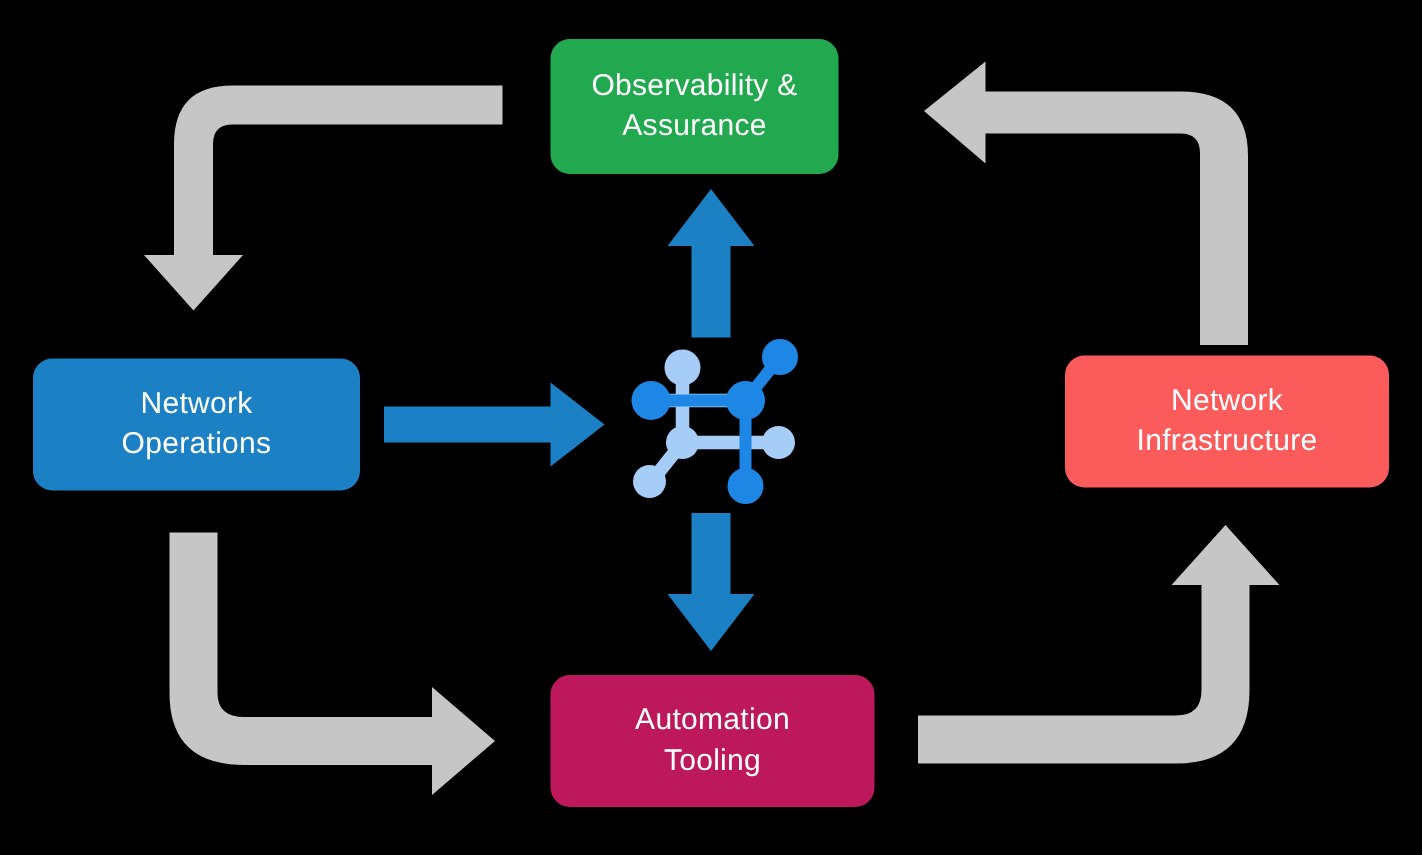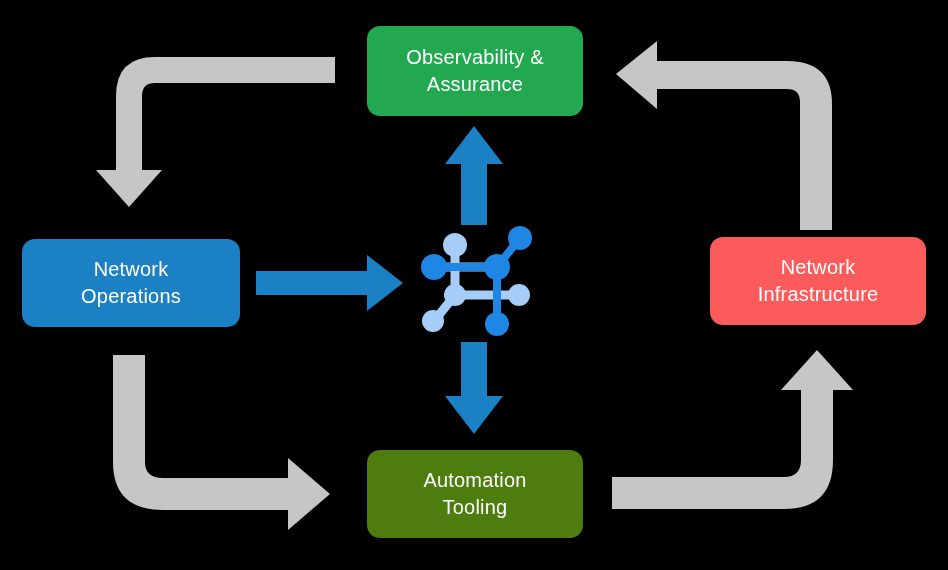--- a/index.html
+++ b/index.html
@@ -24,21 +24,21 @@
     text-align: center;
     color: #ffffff;
     font-size: 20px;
     line-height: 1.35;
     font-weight: 400;
     letter-spacing: 0.2px;
     box-sizing: border-box;
     padding: 6px 10px;
     white-space: pre-line;
   }
-  #box-observability { left: 367px; top: 26px;  width: 216px; height: 90px; }
+  #box-observability { left: 367px; top: 26px;  width: 192px; height: 90px; }
   #box-operations    { left: 22px;  top: 239px; width: 218px; height: 88px; }
   #box-infrastructure{ left: 710px; top: 237px; width: 216px; height: 88px; }
   #box-automation    { left: 367px; top: 450px; width: 216px; height: 88px; }
 
   .svg-layer {
     position: absolute;
     left: 0; top: 0;
     width: 948px;
     height: 570px;
     pointer-events: none;
@@ -135,17 +135,17 @@
   <div class="boxes-layer">
     <div class="node-box" id="box-observability" style="background: rgb(34, 169, 79);">Observability &amp;
 Assurance</div>
 
     <div class="node-box" id="box-operations" style="background: rgb(27, 128, 196);">Network
 Operations</div>
 
     <div class="node-box" id="box-infrastructure" style="background: rgb(251, 91, 91);">Network
 Infrastructure</div>
 
-    <div class="node-box" id="box-automation" style="background: #4d7c0f;">Automation
+    <div class="node-box" id="box-automation" style="background: #be185d;">Automation
 Tooling</div>
   </div>
 
 </div>
 
 </body></html>

